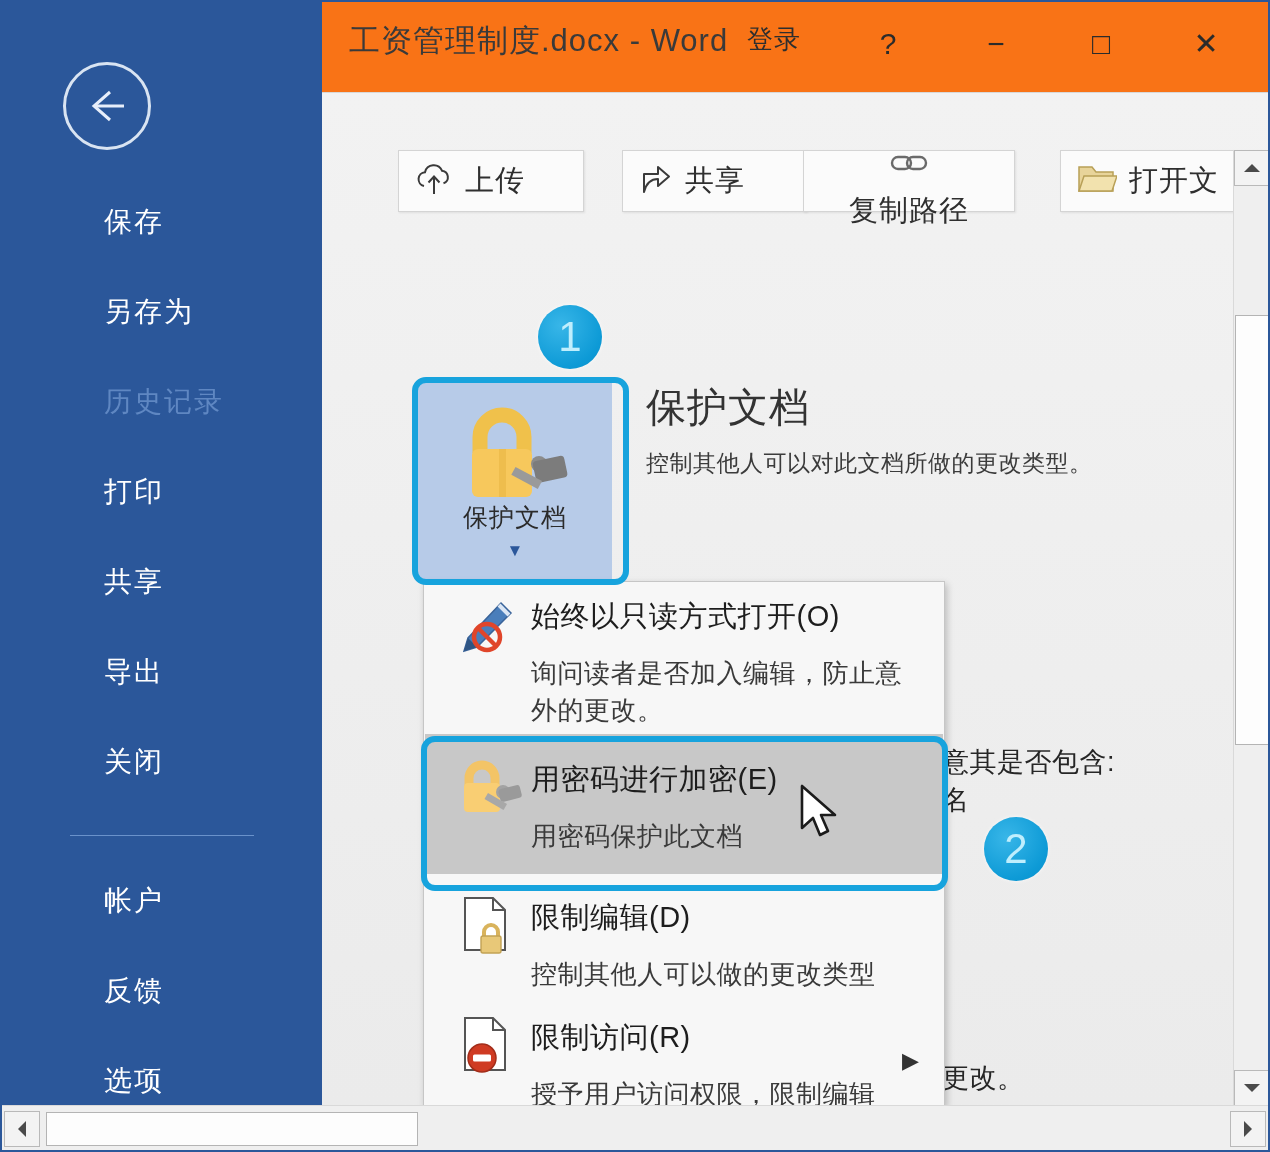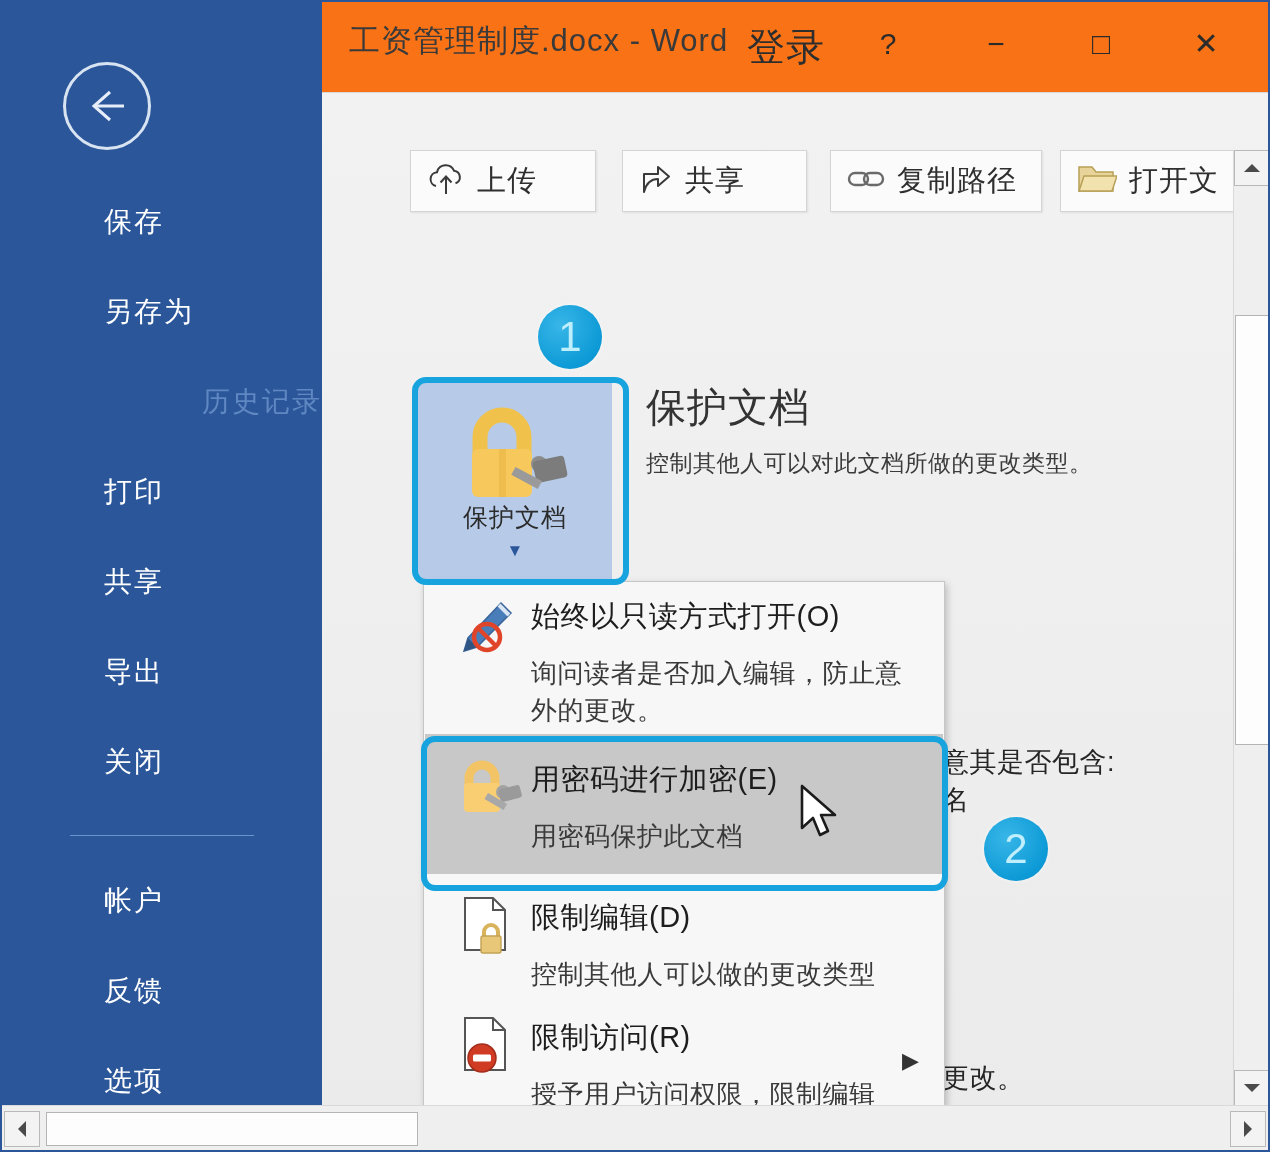--- a/index.html
+++ b/index.html
@@ -43,21 +43,21 @@
     width: 322px;
     height: 52px;
     line-height: 52px;
     color: #ffffff;
     font-size: 28px;
     padding-left: 104px;
     box-sizing: border-box;
     letter-spacing: 2px;
     white-space: nowrap;
   }
-  .nav-item.disabled { color: #5f87c2; text-align: right; }
+  .nav-item.disabled { color: #5f87c2; }
   .nav-sep {
     position: absolute;
     left: 70px;
     width: 184px;
     height: 1px;
     background: #6a92cb;
   }
 
   
   #titlebar {
@@ -72,21 +72,21 @@
     position: absolute;
     left: 27px; top: 20px;
     font-size: 31px;
     color: #3a3a3a;
     white-space: nowrap;
     letter-spacing: 1px;
   }
   #signin-button {
     position: absolute;
     left: 425px; top: 22px;
-    font-size: 38px;
+    font-size: 26px;
     color: #2e2e2e;
     letter-spacing: 1px;
   }
   .win-btn {
     position: absolute;
     top: 18px;
     width: 58px; height: 52px;
     color: #2b2b2b;
     font-size: 30px;
     text-align: center;
@@ -333,41 +333,41 @@
     <div id="doc-title">工资管理制度.docx - Word</div>
     <div id="signin-button">登录</div>
     <div class="win-btn" style="left:537px">?</div>
     <div class="win-btn" style="left:645px">−</div>
     <div class="win-btn" style="left:750px">□</div>
     <div class="win-btn" style="left:855px">✕</div>
   </div>
 
   <div id="content">
 
-    <div class="tool-btn" style="left:88px; width:186px;">
+    <div class="tool-btn" style="left:76px; width:186px;">
       <span class="mi-ico">
         <svg width="38" height="34" viewBox="0 0 38 34">
           <path d="M9 24 a7 7 0 0 1 1 -13.8 a9 9 0 0 1 17 -1.5 a6.5 6.5 0 0 1 1.5 12.6" fill="none" stroke="#3a3a3a" stroke-width="2"></path>
           <line x1="19" y1="32" x2="19" y2="15" stroke="#3a3a3a" stroke-width="2"></line>
           <path d="M13.5 20.5 L19 14.5 L24.5 20.5" fill="none" stroke="#3a3a3a" stroke-width="2"></path>
         </svg>
       </span>
       <span class="tb-label">上传</span>
     </div>
 
     <div class="tool-btn" style="left:300px; width:185px;">
       <span class="mi-ico">
         <svg width="34" height="34" viewBox="0 0 34 34">
           <path d="M5 30 L5 12 L19 12 L19 5 L30 14.5 L19 24 L19 17 C11 17 7 22 5 30 Z" fill="none" stroke="#3a3a3a" stroke-width="2" stroke-linejoin="round"></path>
         </svg>
       </span>
       <span class="tb-label">共享</span>
     </div>
 
-    <div class="tool-btn" style="left:508px; width:212px;">
+    <div class="tool-btn" style="left:481px; width:212px;flex-direction:column;">
       <span class="mi-ico">
         <svg width="38" height="24" viewBox="0 0 38 24">
           <rect x="2" y="6" width="19" height="12" rx="6" fill="none" stroke="#6a6a6a" stroke-width="2.4"></rect>
           <rect x="17" y="6" width="19" height="12" rx="6" fill="none" stroke="#6a6a6a" stroke-width="2.4"></rect>
         </svg>
       </span>
       <span class="tb-label">复制路径</span>
     </div>
 
     <div class="tool-btn" style="left:738px; width:205px;">

